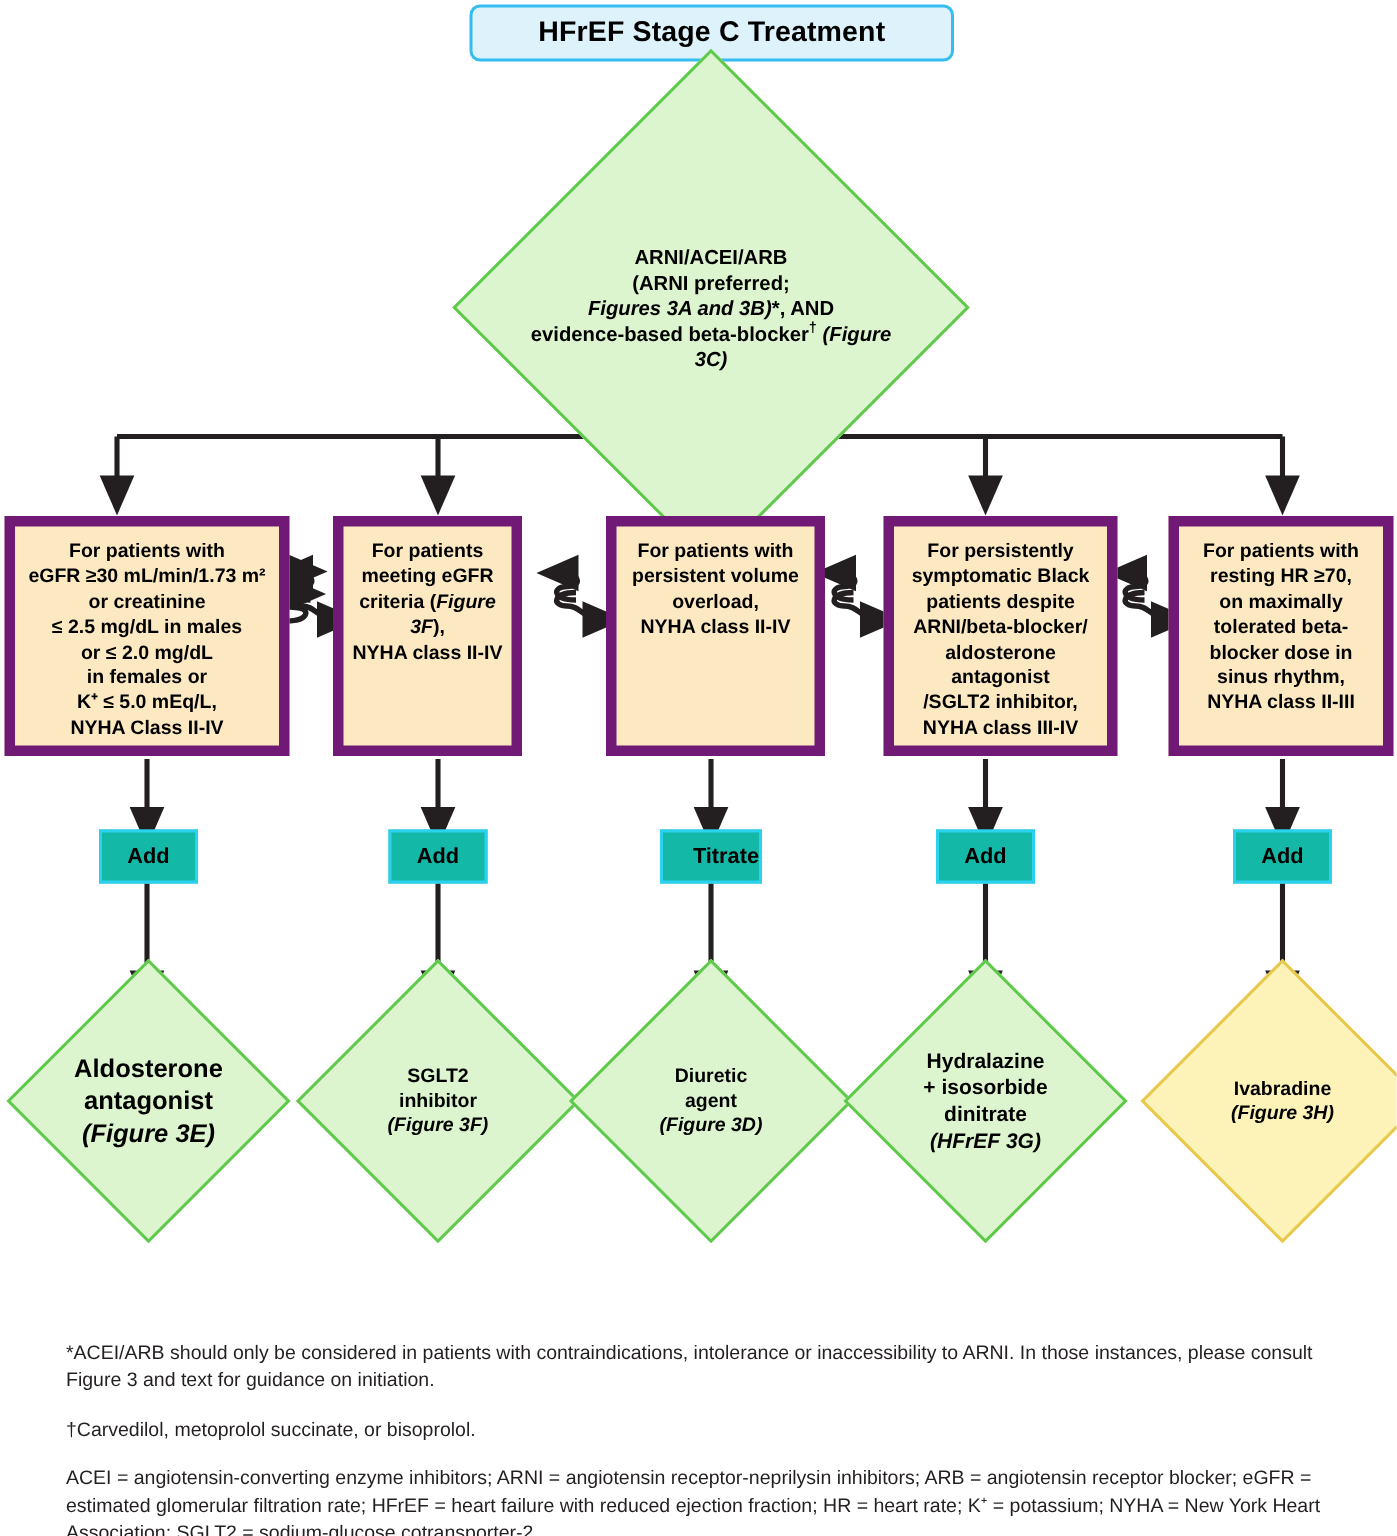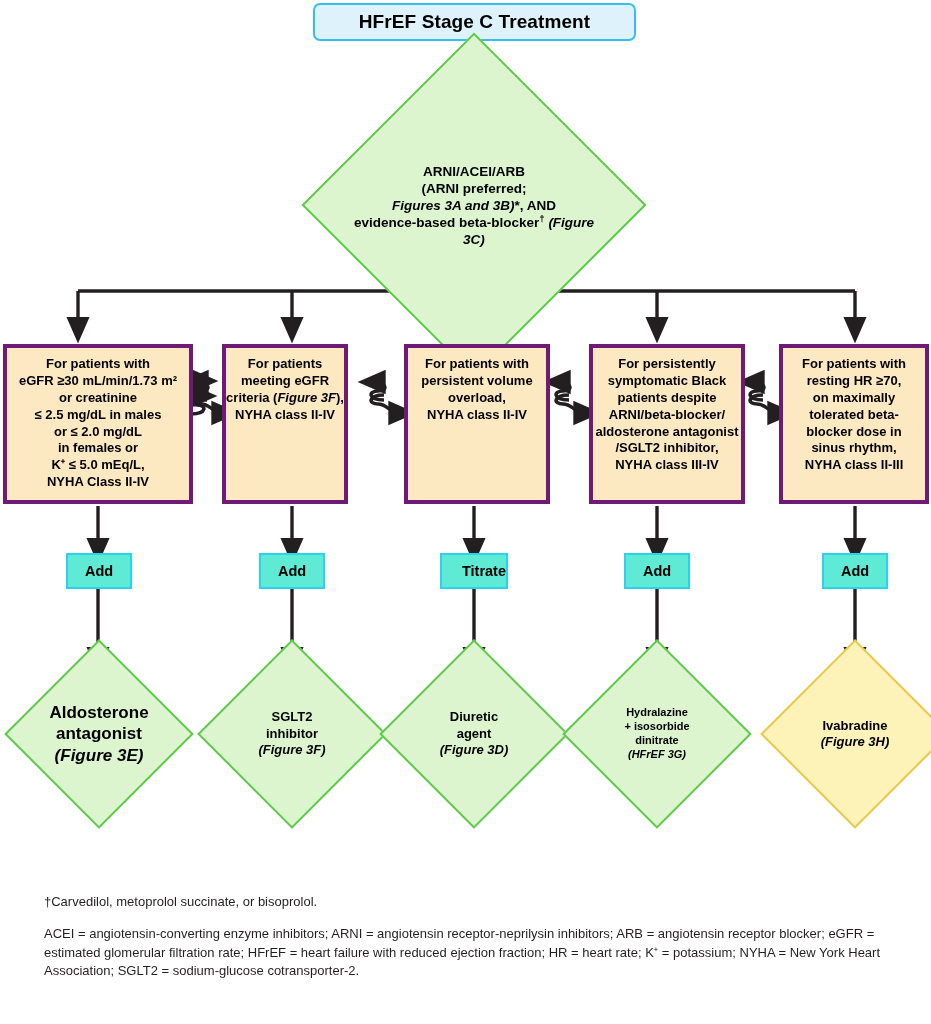--- a/index.html
+++ b/index.html
@@ -76,32 +76,32 @@
     align-items: center;
     justify-content: center;
     text-align: center;
     font-weight: bold;
     line-height: 1.26;
   }
 
   
   .crit-box {
     background: #fce9c2;
-    border: 4px solid #701a75;
+    border: 7px solid #701a75;
     font-weight: bold;
     font-size: 13px;
     line-height: 1.3;
     align-items: flex-start;
     padding-top: 8px;
   }
   .crit-box .inner { width: 100%; }
 
   
   .action-chip {
-    background: #5eead4;
+    background: #14b8a6;
     border: 2px solid #2ad2f0;
     font-weight: bold;
     font-size: 14.5px;
   }
 
   
   .footnotes {
     position: absolute;
     left: 44px;
     top: 893px;
@@ -299,38 +299,39 @@
       <div style="width:160px;">
         <div>Diuretic</div>
         <div>agent</div>
         <div><i>(Figure 3D)</i></div>
       </div>
     </div>
   </div>
 
   <div class="diamond-wrap diamond-green" style="left:590px; top:667px; width:134px; height:134px;">
     <div class="diamond-shape"></div>
-    <div class="diamond-label" style="font-size:11px;">
+    <div class="diamond-label" style="font-size:14px;">
       <div style="width:176px;">
         <div>Hydralazine</div>
         <div>+ isosorbide</div>
         <div>dinitrate</div>
         <div><i>(HFrEF 3G)</i></div>
       </div>
     </div>
   </div>
 
   <div class="diamond-wrap diamond-yellow" style="left:788px; top:667px; width:134px; height:134px;">
     <div class="diamond-shape"></div>
     <div class="diamond-label" style="font-size:13px;">
       <div style="width:170px;">
         <div>Ivabradine</div>
         <div><i>(Figure 3H)</i></div>
       </div>
     </div>
   </div>
 
   <div class="footnotes">
+    <p>*ACEI/ARB should only be considered in patients with contraindications, intolerance or inaccessibility to ARNI. In those instances, please consult Figure 3 and text for guidance on initiation.</p>
     <p>†Carvedilol, metoprolol succinate, or bisoprolol.</p>
     <p>ACEI = angiotensin-converting enzyme inhibitors; ARNI = angiotensin receptor-neprilysin inhibitors; ARB = angiotensin receptor blocker; eGFR = estimated glomerular filtration rate; HFrEF = heart failure with reduced ejection fraction; HR = heart rate; K⁺ = potassium; NYHA = New York Heart Association; SGLT2 = sodium-glucose cotransporter-2.</p>
   </div>
 
 </div>
 
 </body></html>

